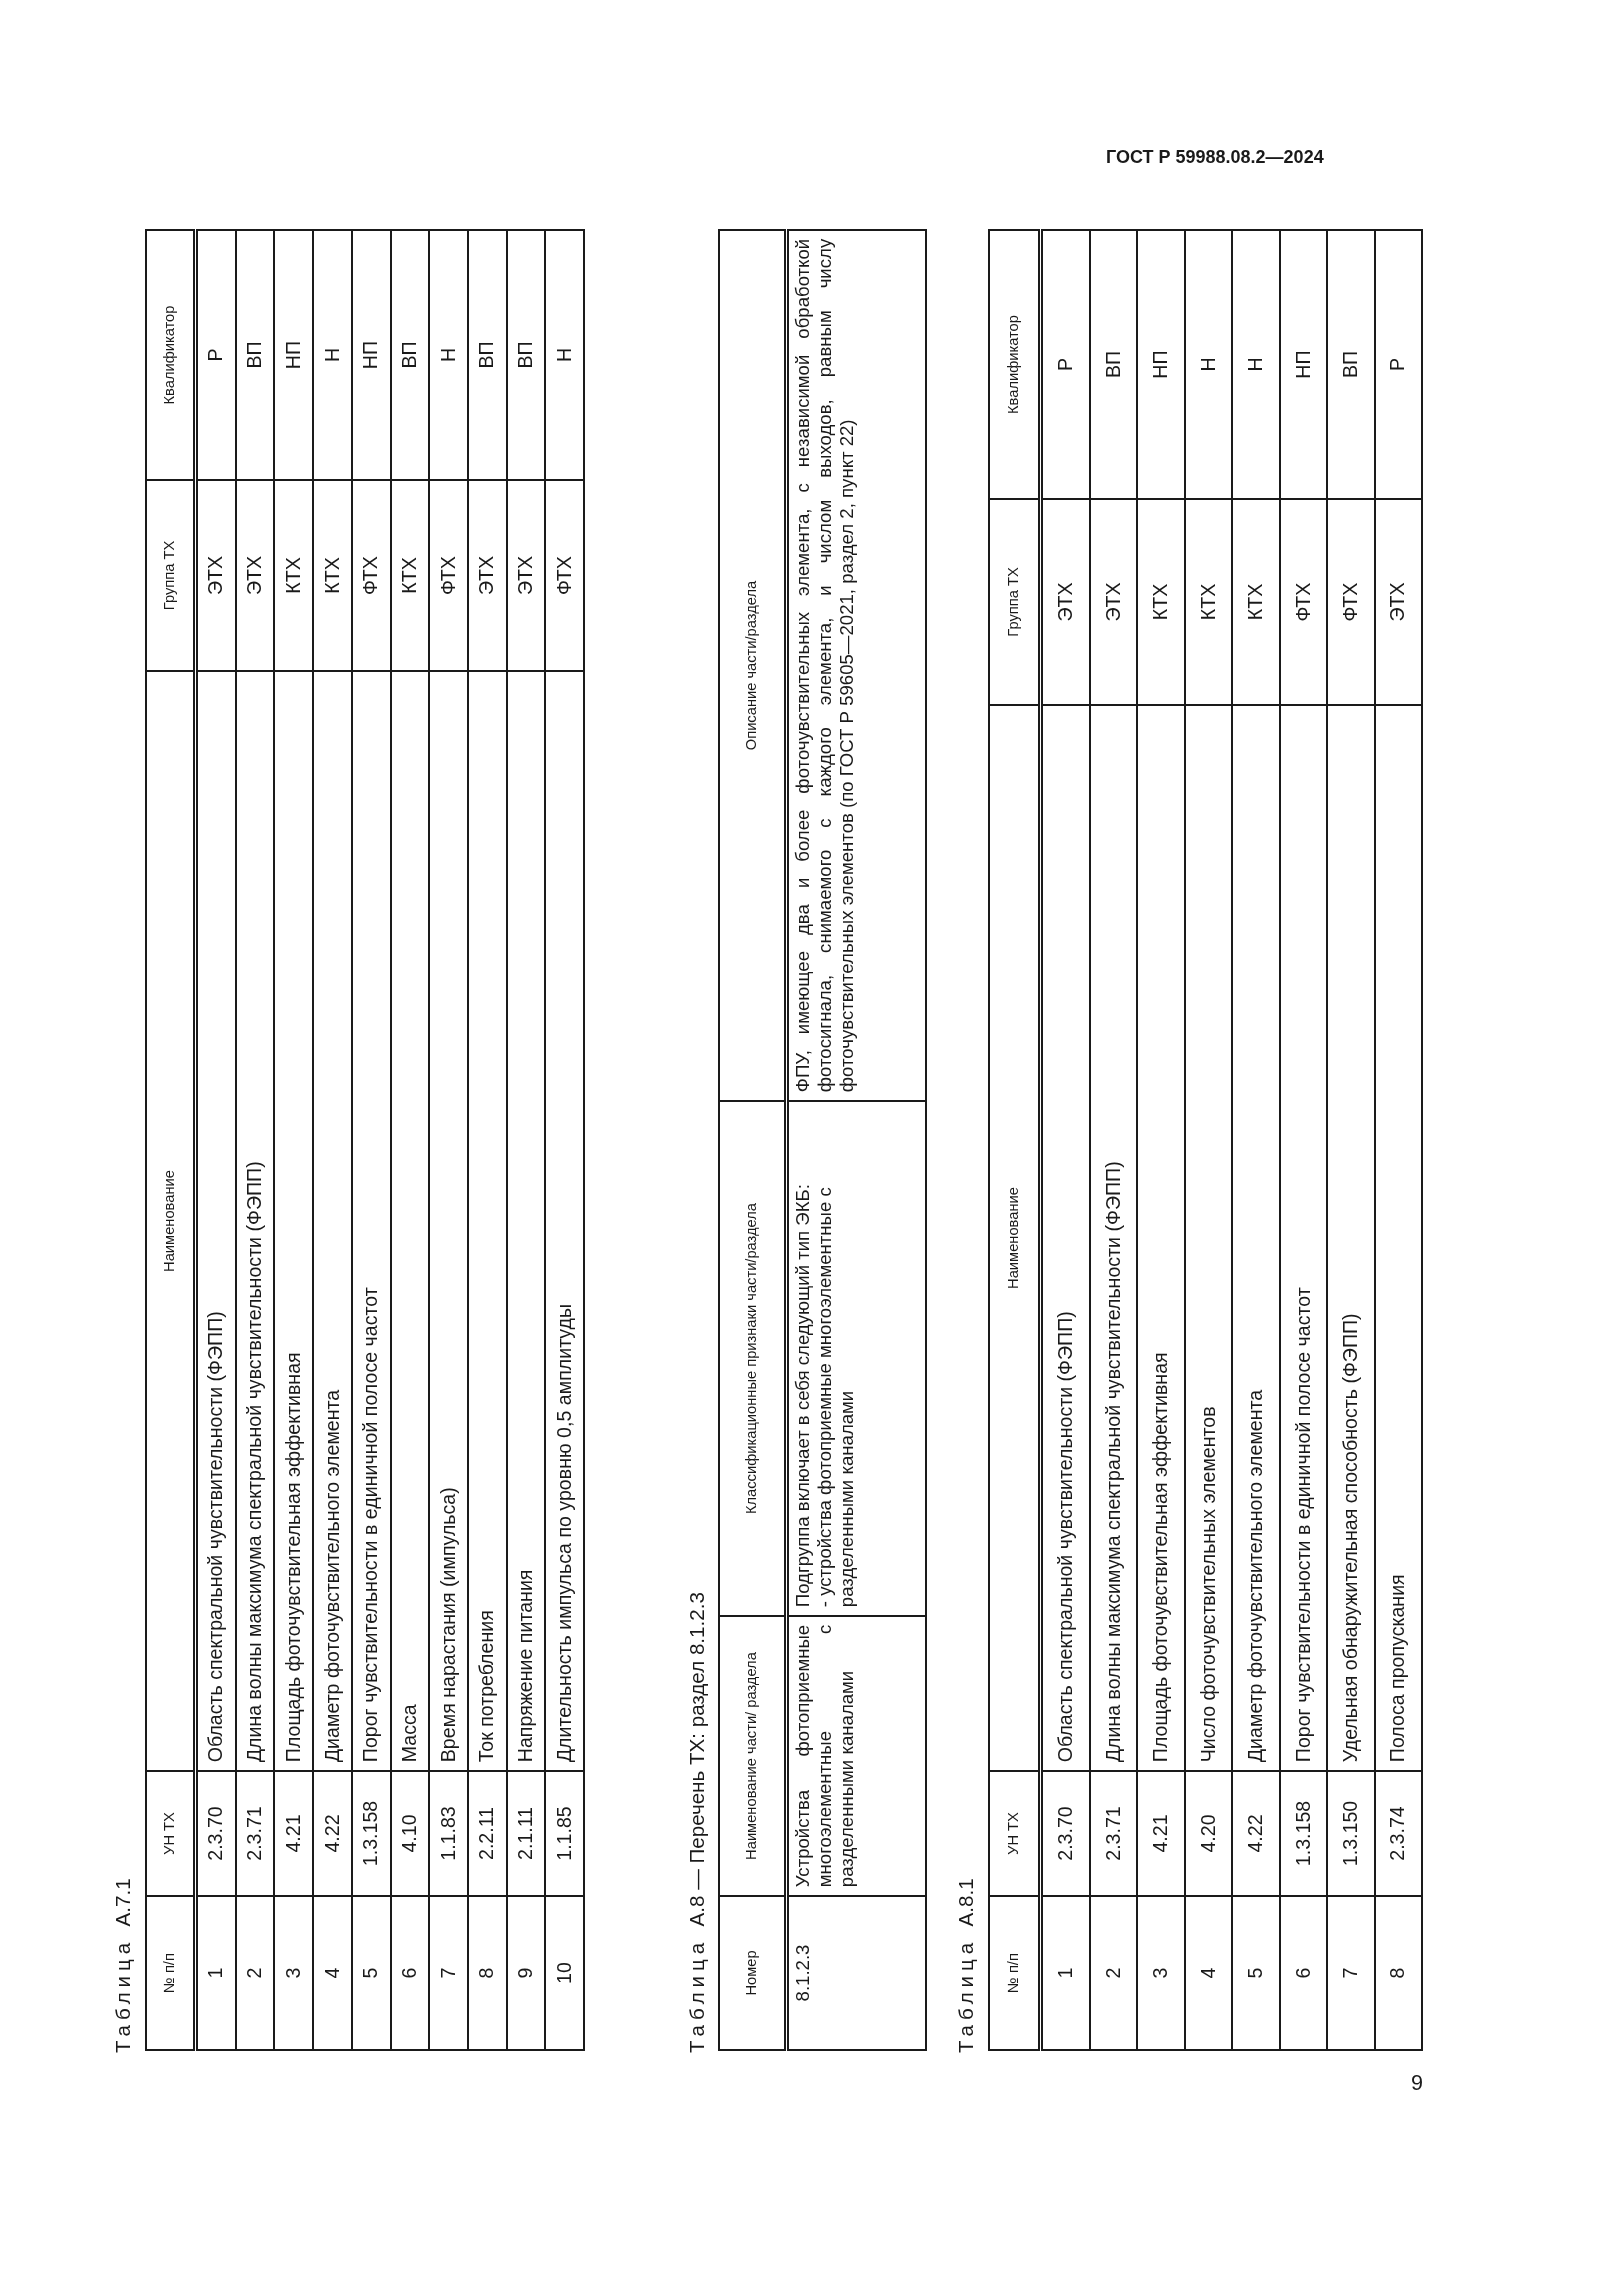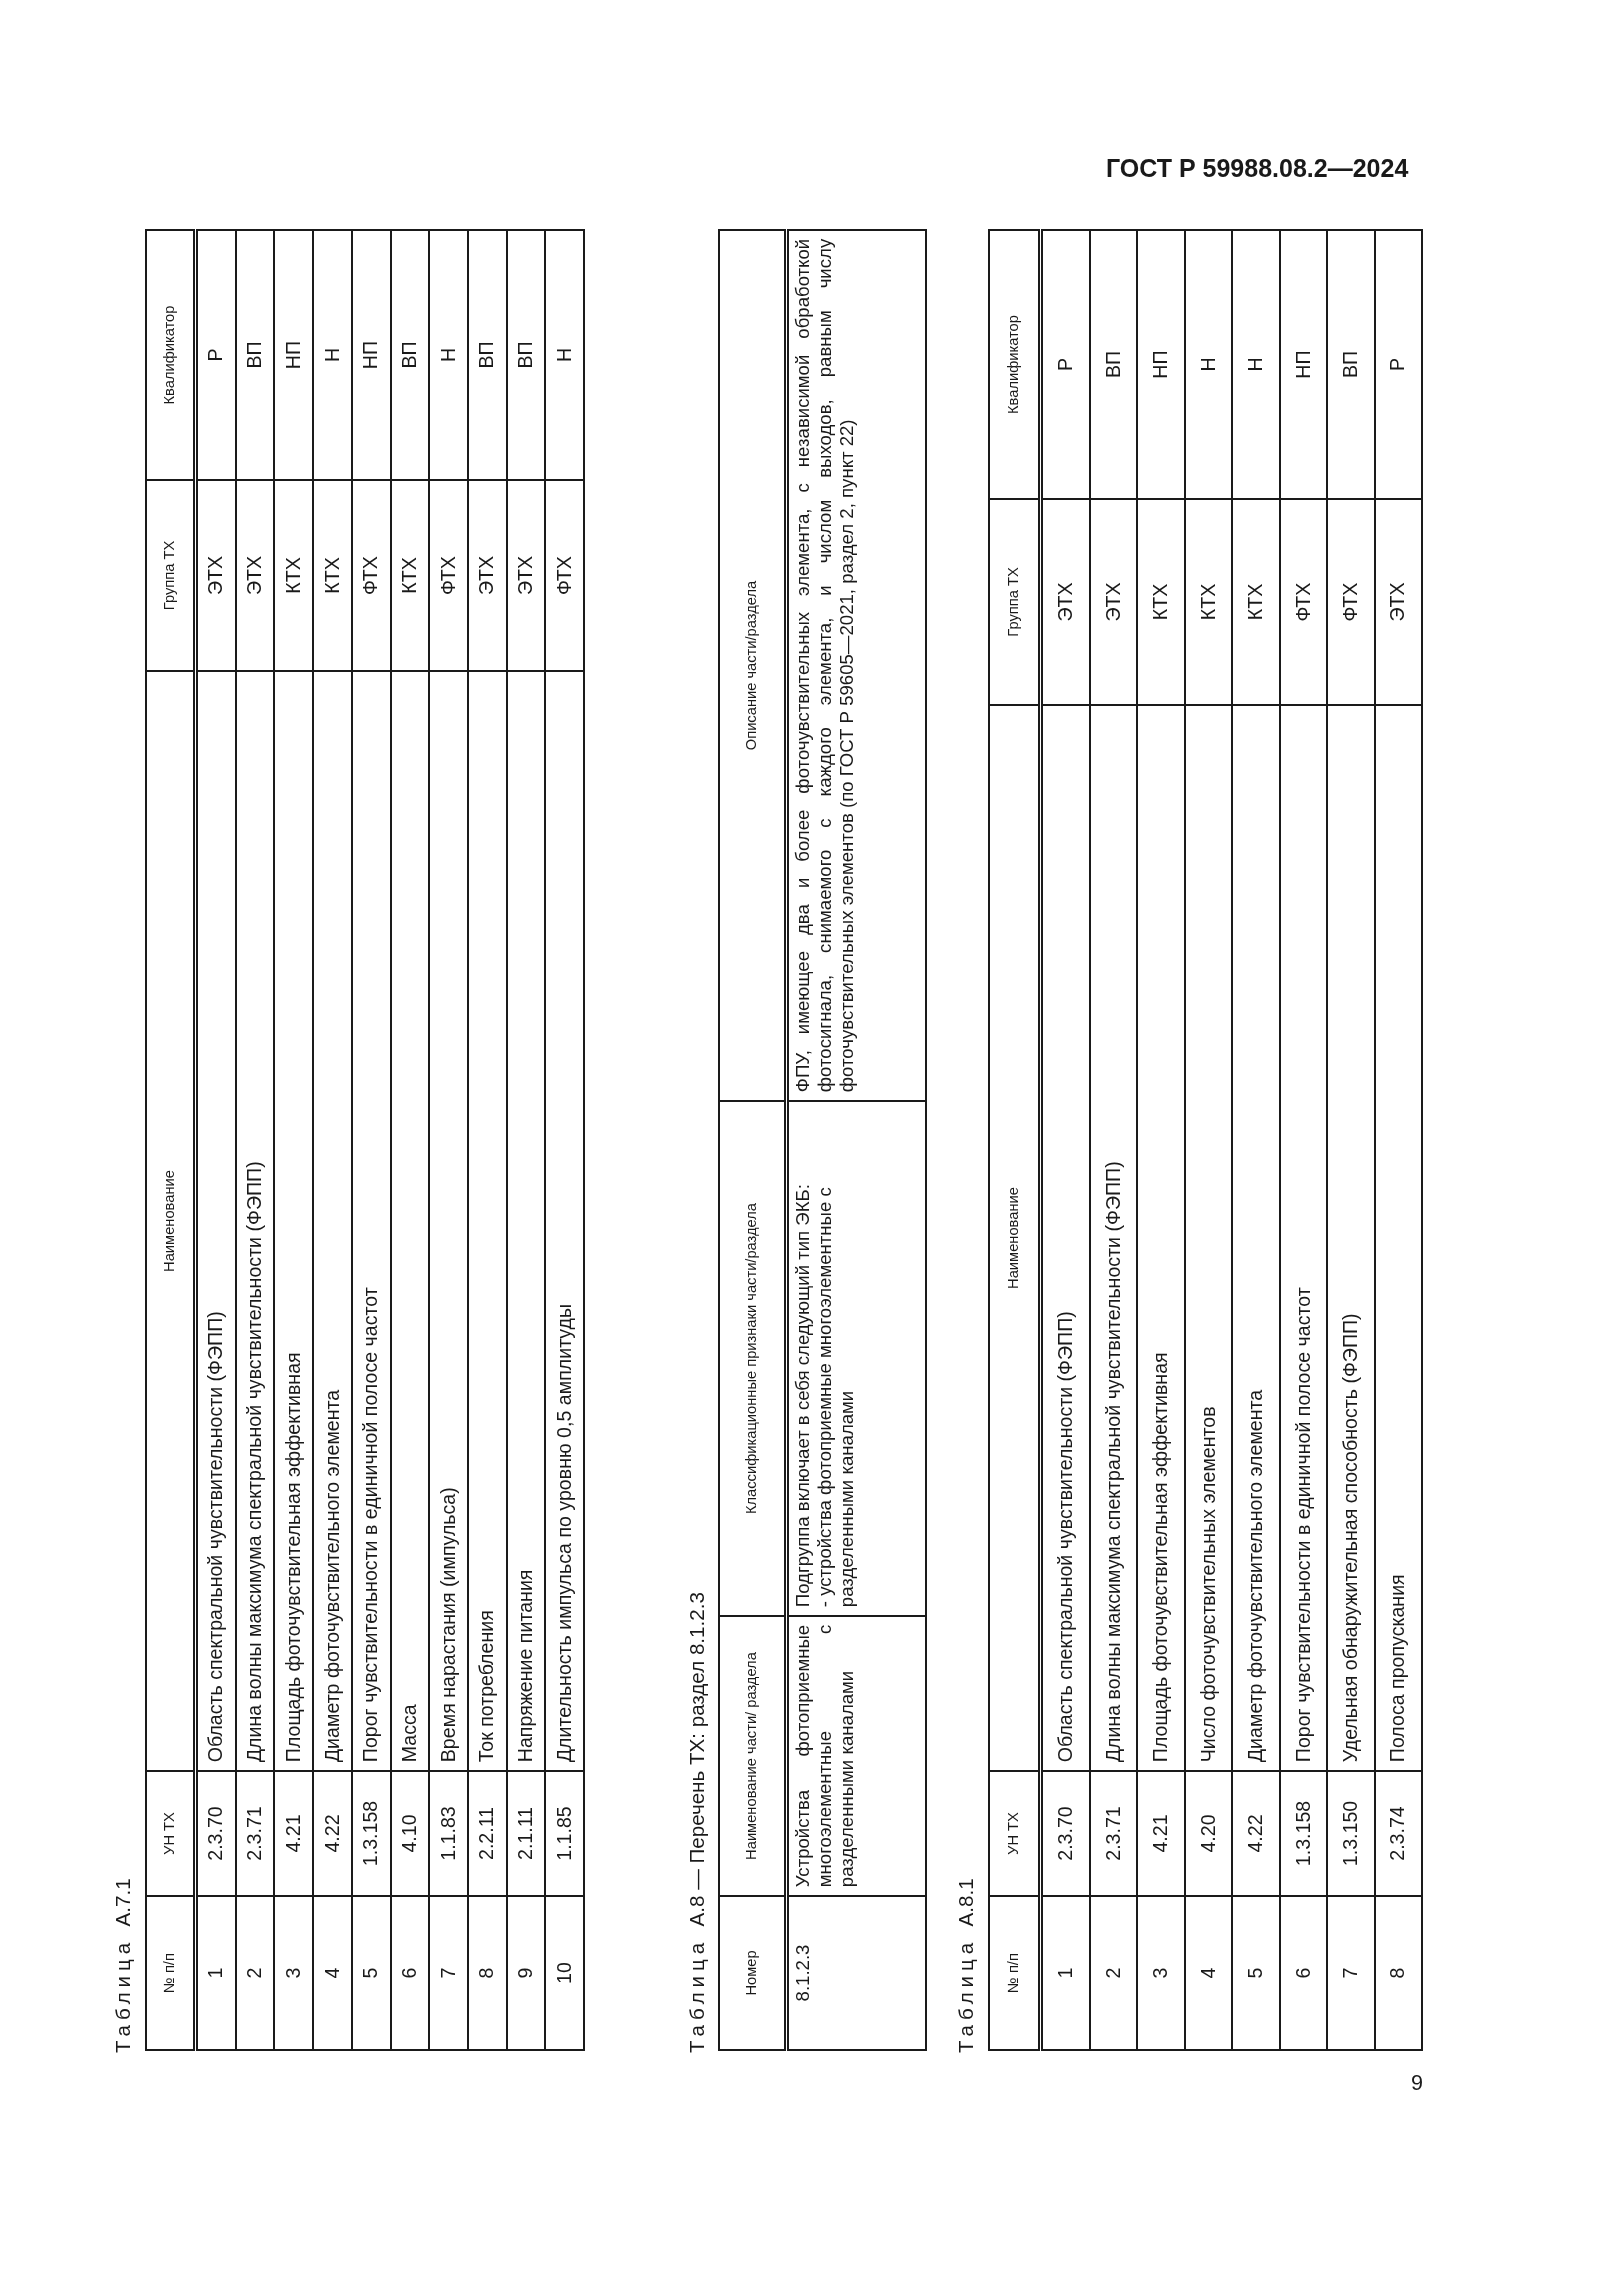--- a/index.html
+++ b/index.html
@@ -2,21 +2,21 @@
 <html><head>
 <meta charset="utf-8">
 <style>
   html, body { margin: 0; padding: 0; }
   body {
     width: 1621px; height: 2293px; position: relative; background: #ffffff;
     font-family: "Liberation Sans", sans-serif; color: #1a1a1a; overflow: hidden;
   }
   .doc-code {
     position: absolute; left: 1106px; top: 147px;
-    font-family: "Liberation Sans", sans-serif; font-weight: bold; font-size: 25px; color: #1a1a1a; margin-top: 7px;
+    font-family: "Liberation Sans", sans-serif; font-weight: bold; font-size: 18px; color: #1a1a1a;
   }
   .page-number {
     position: absolute; left: 1411px; top: 2070px; font-size: 21.6px;
   }
   .rot {
     position: absolute; transform-origin: 0 0; transform: rotate(-90deg);
   }
   .caption {
     font-size: 20.6px; white-space: nowrap; line-height: 23.5px;
   }

